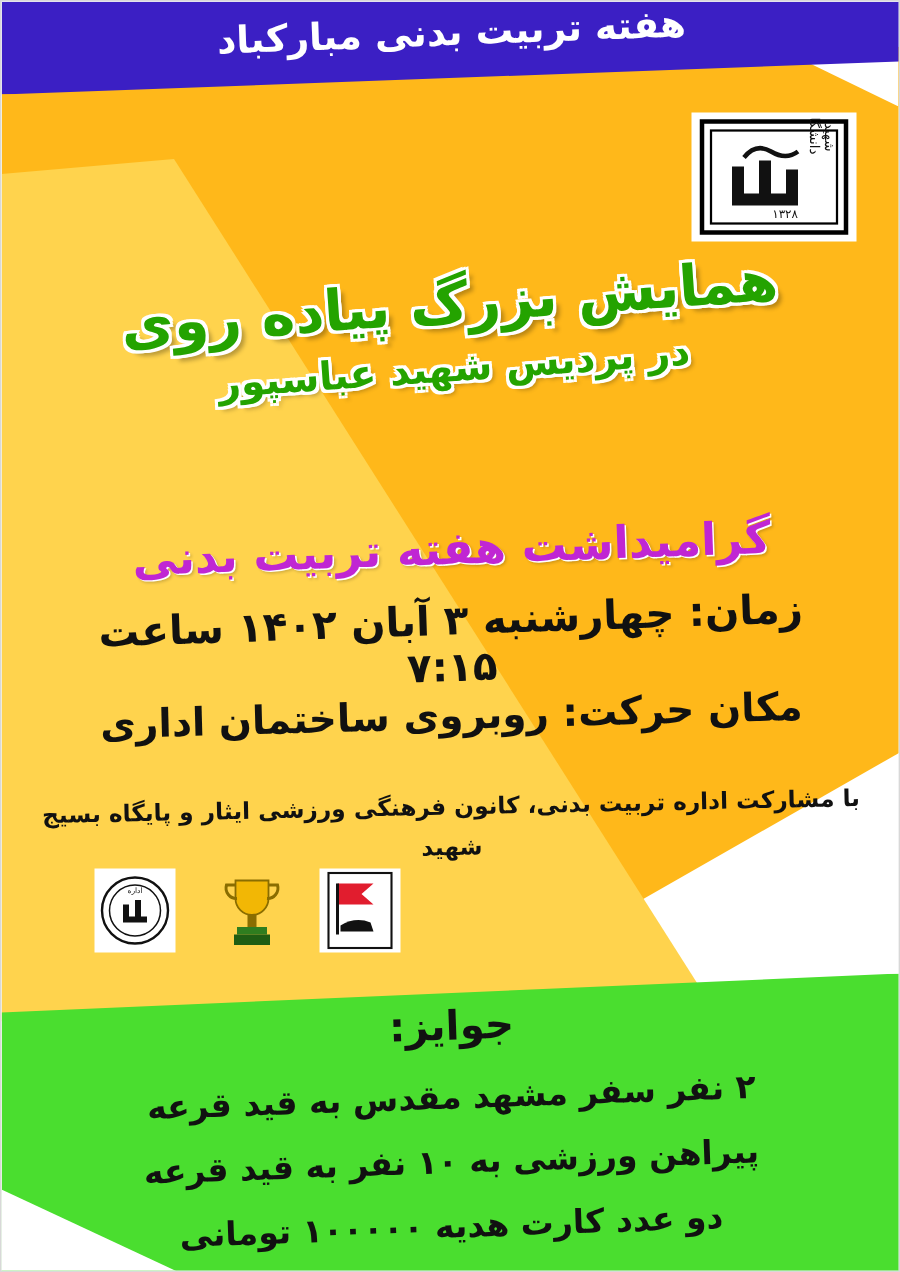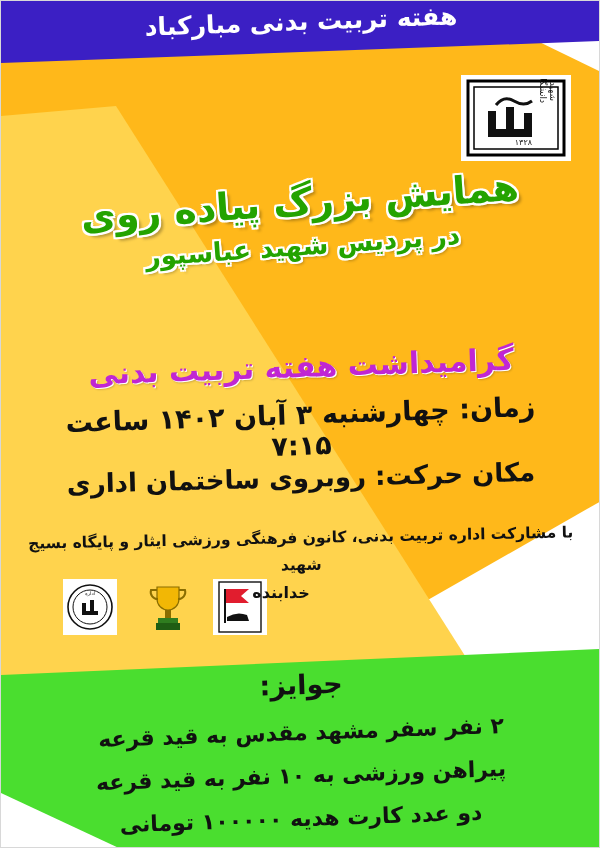--- a/index.html
+++ b/index.html
@@ -344,21 +344,20 @@
     </div>
     <div class="sponsor s3">
       <svg width="50" height="56" viewBox="0 0 50 56">
         <rect x="4" y="3" width="42" height="50" fill="#ffffff" stroke="#111111" stroke-width="1.4"></rect>
         <path d="M10 10 L34 10 L26 17 L34 24 L10 24 Z" fill="#e11d2e"></path>
         <rect x="9" y="10" width="2" height="34" fill="#111111"></rect>
         <path d="M12 38 q10 -6 20 -2 l2 6 H12 Z" fill="#111111"></path>
       </svg>
     </div>
   </div>
-  <div class="sponsor-caption">خدابنده</div>
 
   <div class="prizes">
     <div class="prizes-title">جوایز:</div>
     <div class="prize-line">۲ نفر سفر مشهد مقدس به قید قرعه</div>
     <div class="prize-line">پیراهن ورزشی به ۱۰ نفر به قید قرعه</div>
     <div class="prize-line">دو عدد کارت هدیه ۱۰۰۰۰۰ تومانی</div>
   </div>
 
 </div>
 

